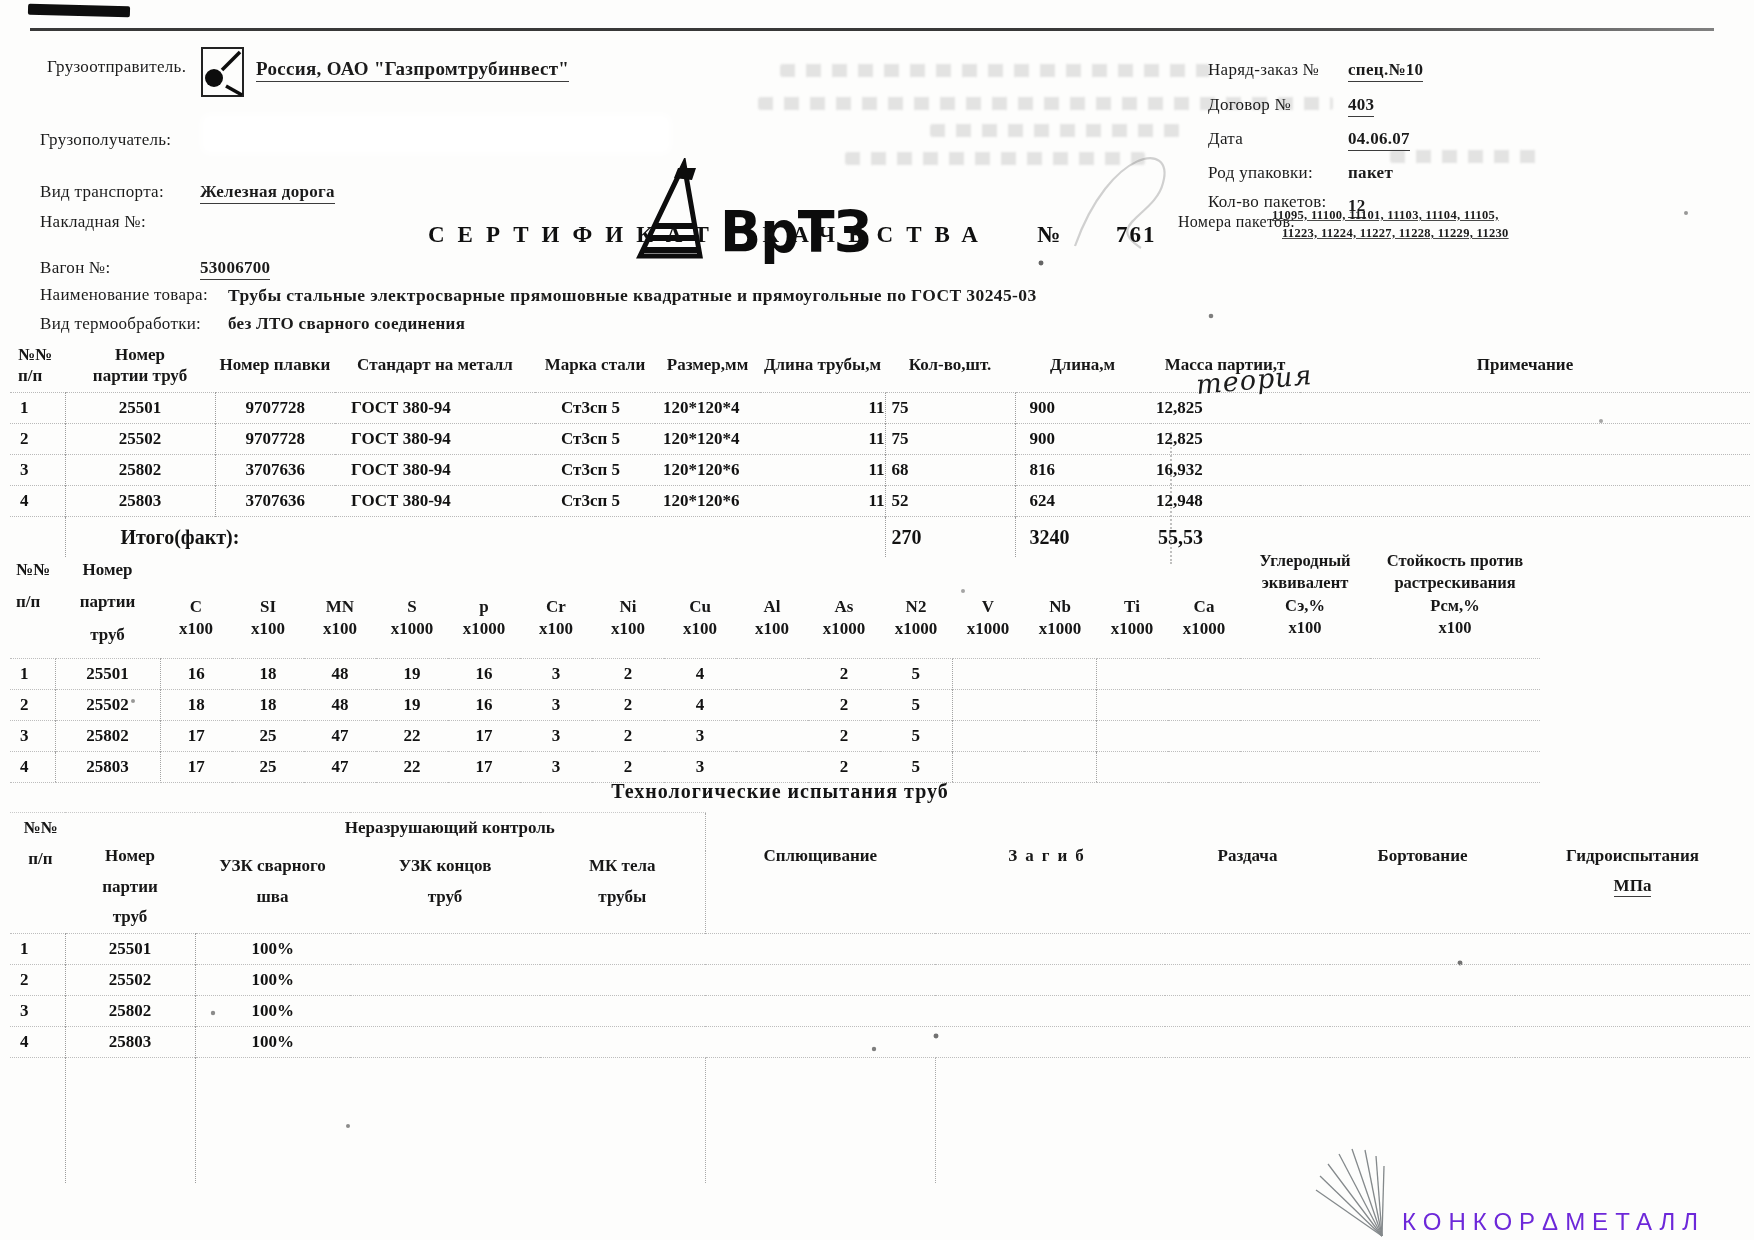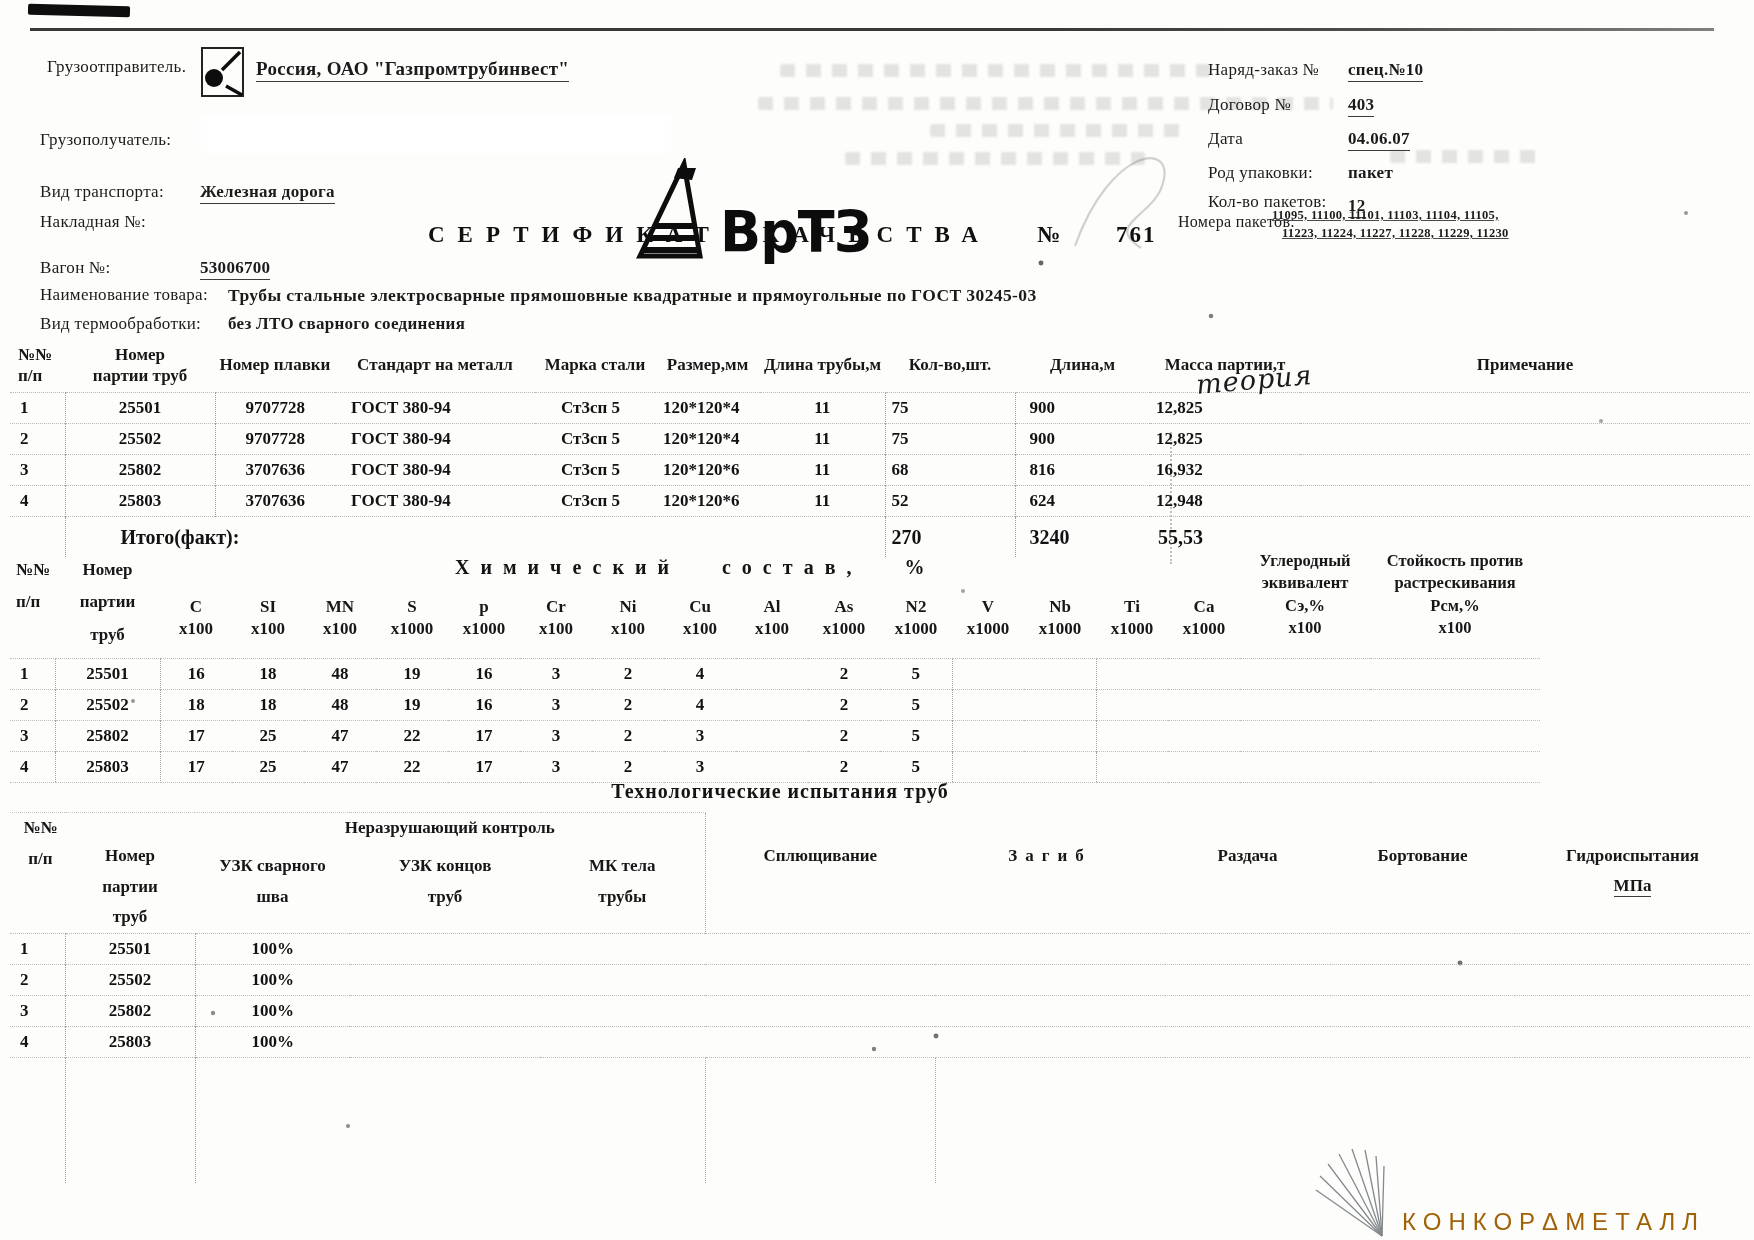--- a/index.html
+++ b/index.html
@@ -45,21 +45,21 @@
 
   #t1{top:338px;width:1740px;}
   #t1 thead th{height:54px;line-height:1.25;text-align:center;}
   #t1 thead th:first-child{text-align:left;padding-left:8px;}
   #t1 tbody td{height:30px;border-top:1px dotted #b9b9b9;}
   #t1 tbody.data td:nth-child(1){padding-left:10px;}
   #t1 tbody.data td:nth-child(2),#t1 tbody.data td:nth-child(3){text-align:center;}
   #t1 tbody.data td:nth-child(4){padding-left:16px;}
   #t1 tbody.data td:nth-child(5){padding-left:26px;}
   #t1 tbody.data td:nth-child(6){padding-left:8px;}
-  #t1 tbody.data td:nth-child(7){text-align:center;}
+  #t1 tbody.data td:nth-child(7){text-align:right;}
   #t1 tbody.data td:nth-child(8){padding-left:6px;}
   #t1 tbody.data td:nth-child(9){padding-left:14px;}
   #t1 tbody.data td:nth-child(10){padding-left:6px;}
   #t1 td:nth-child(1){border-right:1px dotted #9d9d9d;}
   #t1 tbody.data td:nth-child(2){border-right:1px dotted #9d9d9d;}
   #t1 tbody.data td:nth-child(8),#t1 tbody.data td:nth-child(9){border-left:1px dotted #9d9d9d;}
   #t1 tr.total td{font-size:20px;height:40px;border-top:1px dotted #b9b9b9;}
   #t1 tr.total td.itg{text-align:left;padding-left:55px;}
   #t1 tr.total td.n1{padding-left:6px;border-left:1px dotted #9d9d9d;}
   #t1 tr.total td.n2{padding-left:14px;border-left:1px dotted #9d9d9d;}
@@ -95,21 +95,21 @@
   #t3 td:nth-child(1){border-right:1px dotted #9d9d9d;}
   #t3 tbody.data td:nth-child(2){border-right:1px dotted #9d9d9d;}
   #t3 tr.filler td{height:125px;border-top:1px dotted #bdbdbd;}
   #t3 tr.filler td:nth-child(2){border-right:1px dotted #9d9d9d;}
   #t3 tr.filler td:nth-child(6),#t3 tr.filler td:nth-child(7){border-left:1px dotted #a9a9a9;}
 
   .handnote{position:absolute;left:1196px;top:364px;font-family:"DejaVu Serif",serif;
             font-style:italic;font-size:27px;transform:rotate(-5deg);letter-spacing:1px;color:#1c1c1c;}
 
   .watermark{position:absolute;left:1312px;top:1146px;display:flex;align-items:flex-end;}
-  .wm-text{font-family:"Liberation Sans","DejaVu Sans",sans-serif;font-size:24px;color:#a16207;
+  .wm-text{font-family:"Liberation Sans","DejaVu Sans",sans-serif;font-size:24px;color:#6d28d9;
            letter-spacing:7px;margin-left:10px;margin-bottom:2px;white-space:nowrap;}
 
   .redact{position:absolute;left:205px;top:118px;width:462px;height:32px;background:#ffffff;
           box-shadow:0 0 8px 4px #ffffff;border-radius:3px;}
   .squiggle{position:absolute;left:1055px;top:128px;}
 </style>
 </head>
 <body>
 
 <div class="topline"></div>
@@ -278,21 +278,20 @@
       <td class="n1">270</td>
       <td class="n2">3240</td>
       <td class="n3">55,53</td>
       <td></td>
     </tr>
   </tbody>
 </table>
 <div class="handnote">теория</div>
 
 <div id="chemwrap">
-  <div class="chem-title">Химический состав, %</div>
   <table id="t2">
     <colgroup>
       <col style="width:45px">
         <col style="width:105px">
       <col span="15" style="width:72px">
       <col style="width:130px">
         <col style="width:170px">
     </colgroup>
     <thead>
       <tr>

